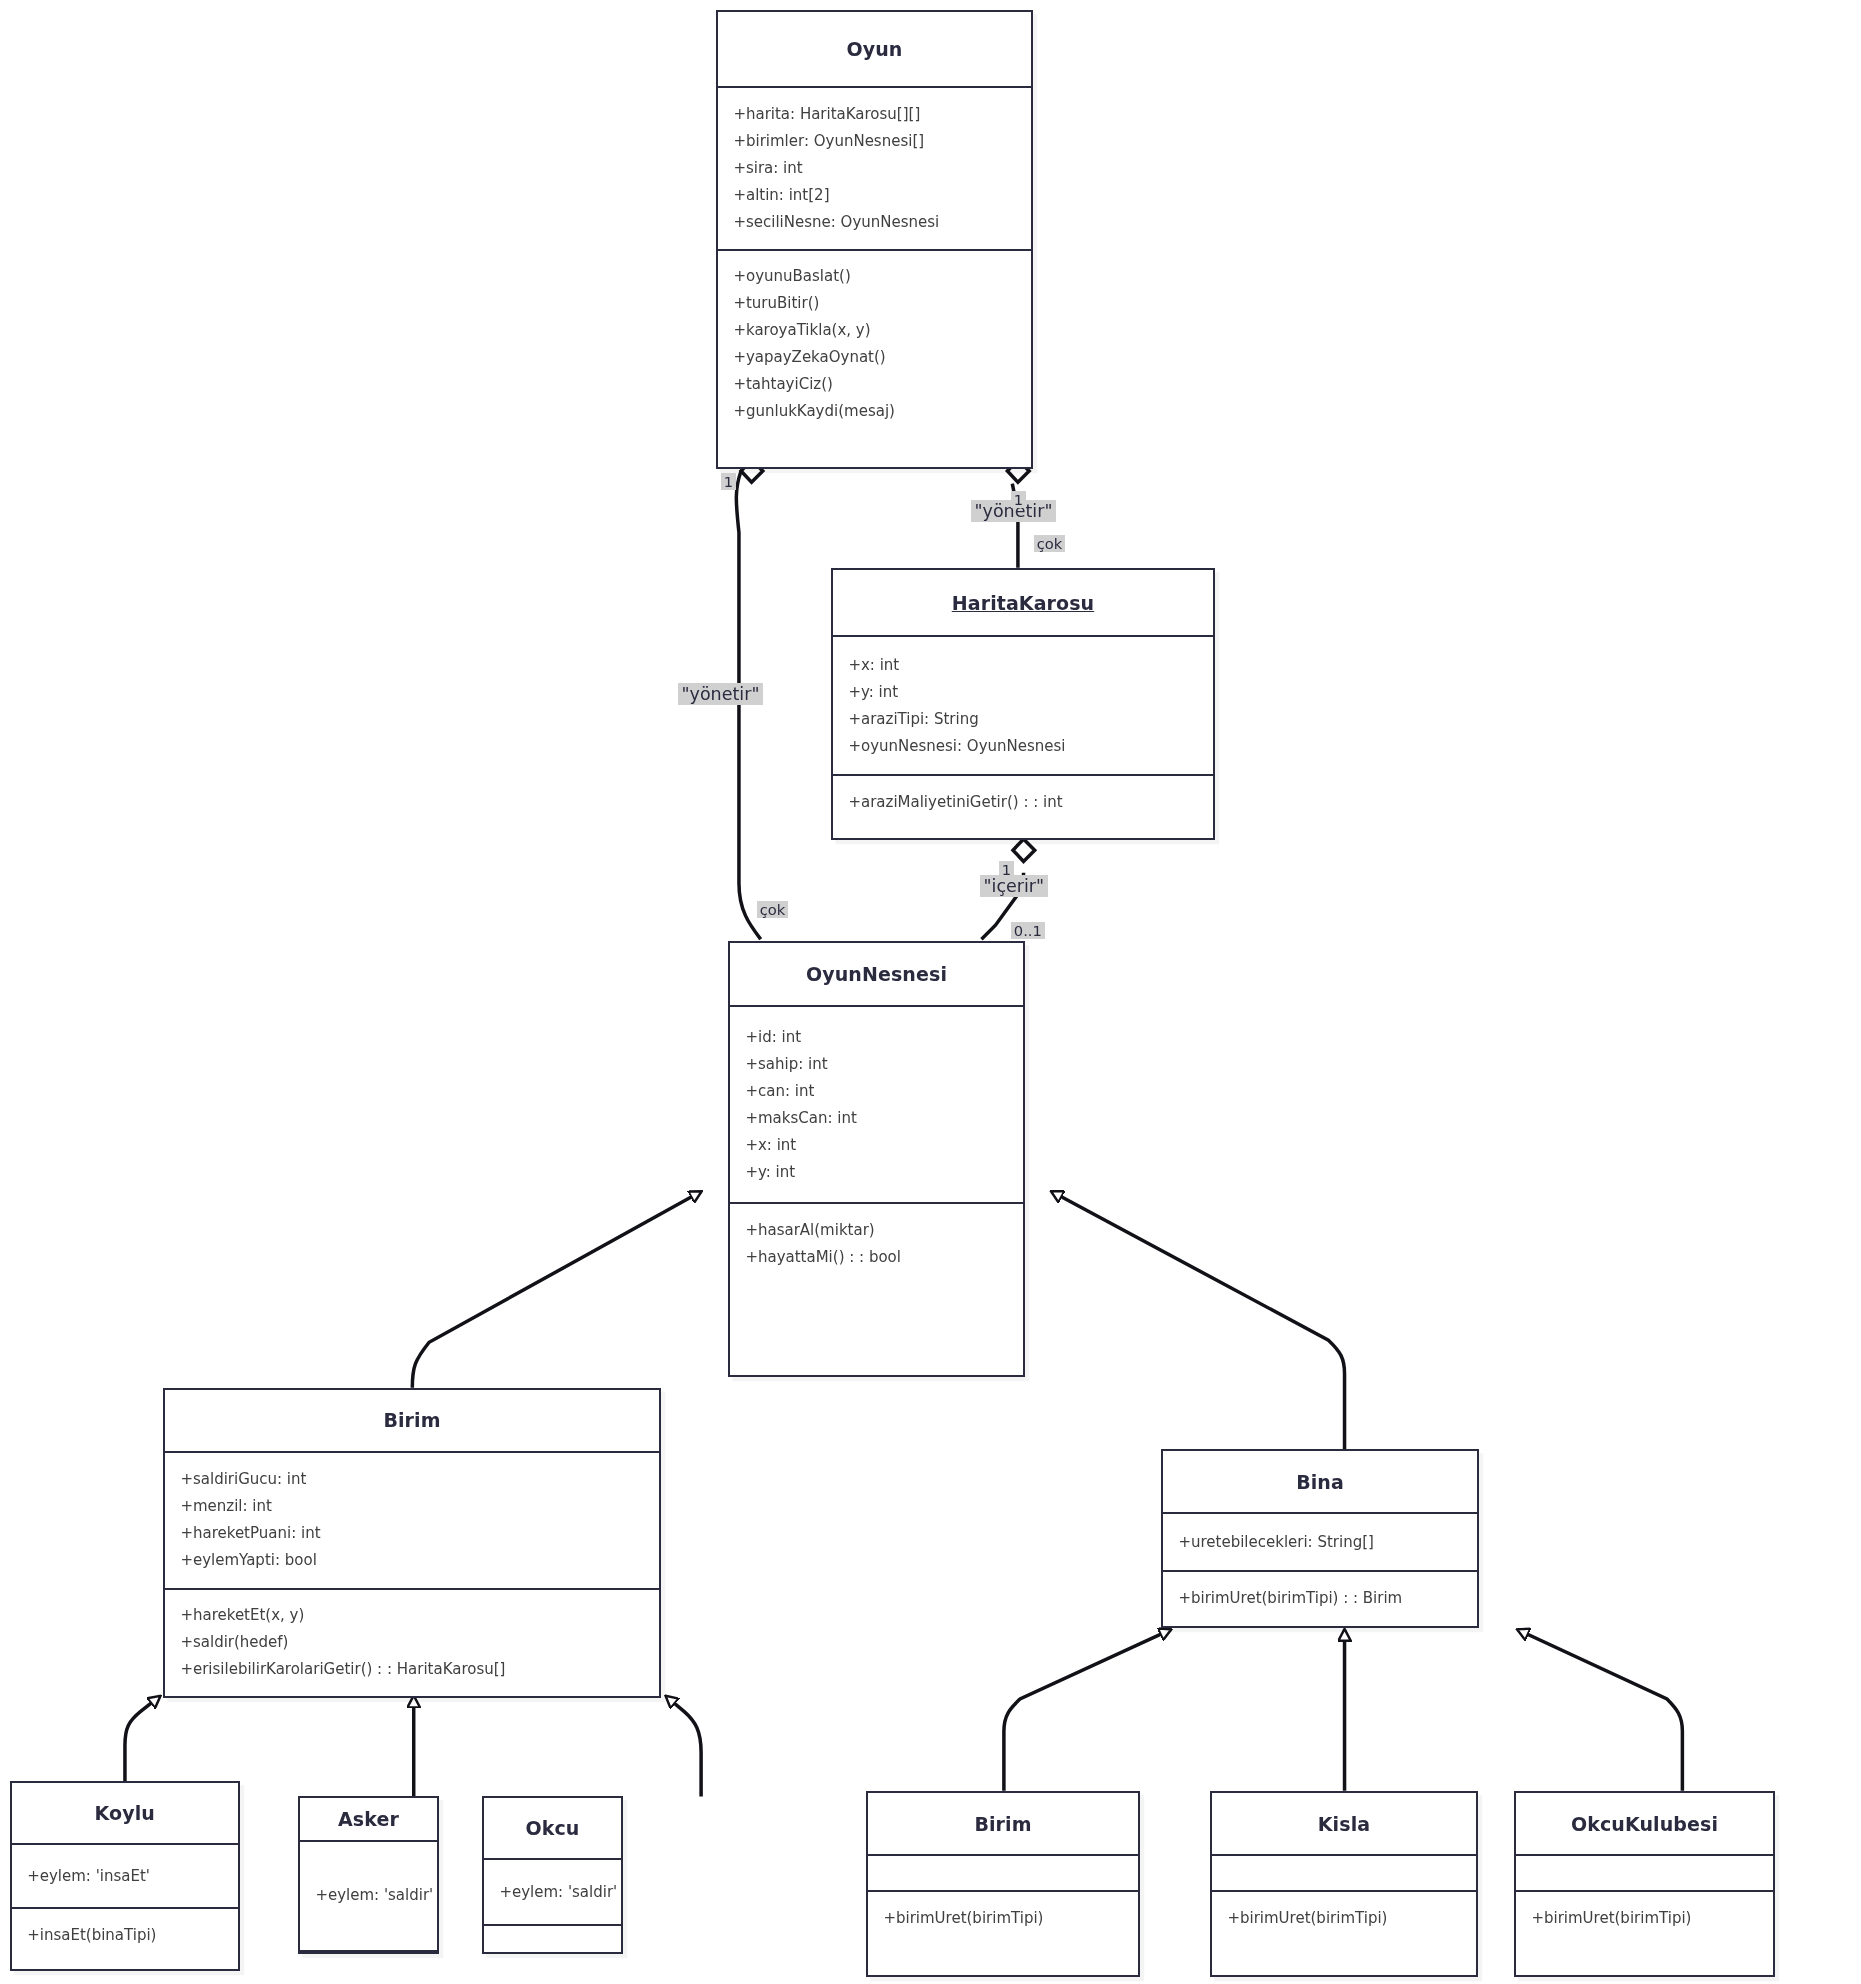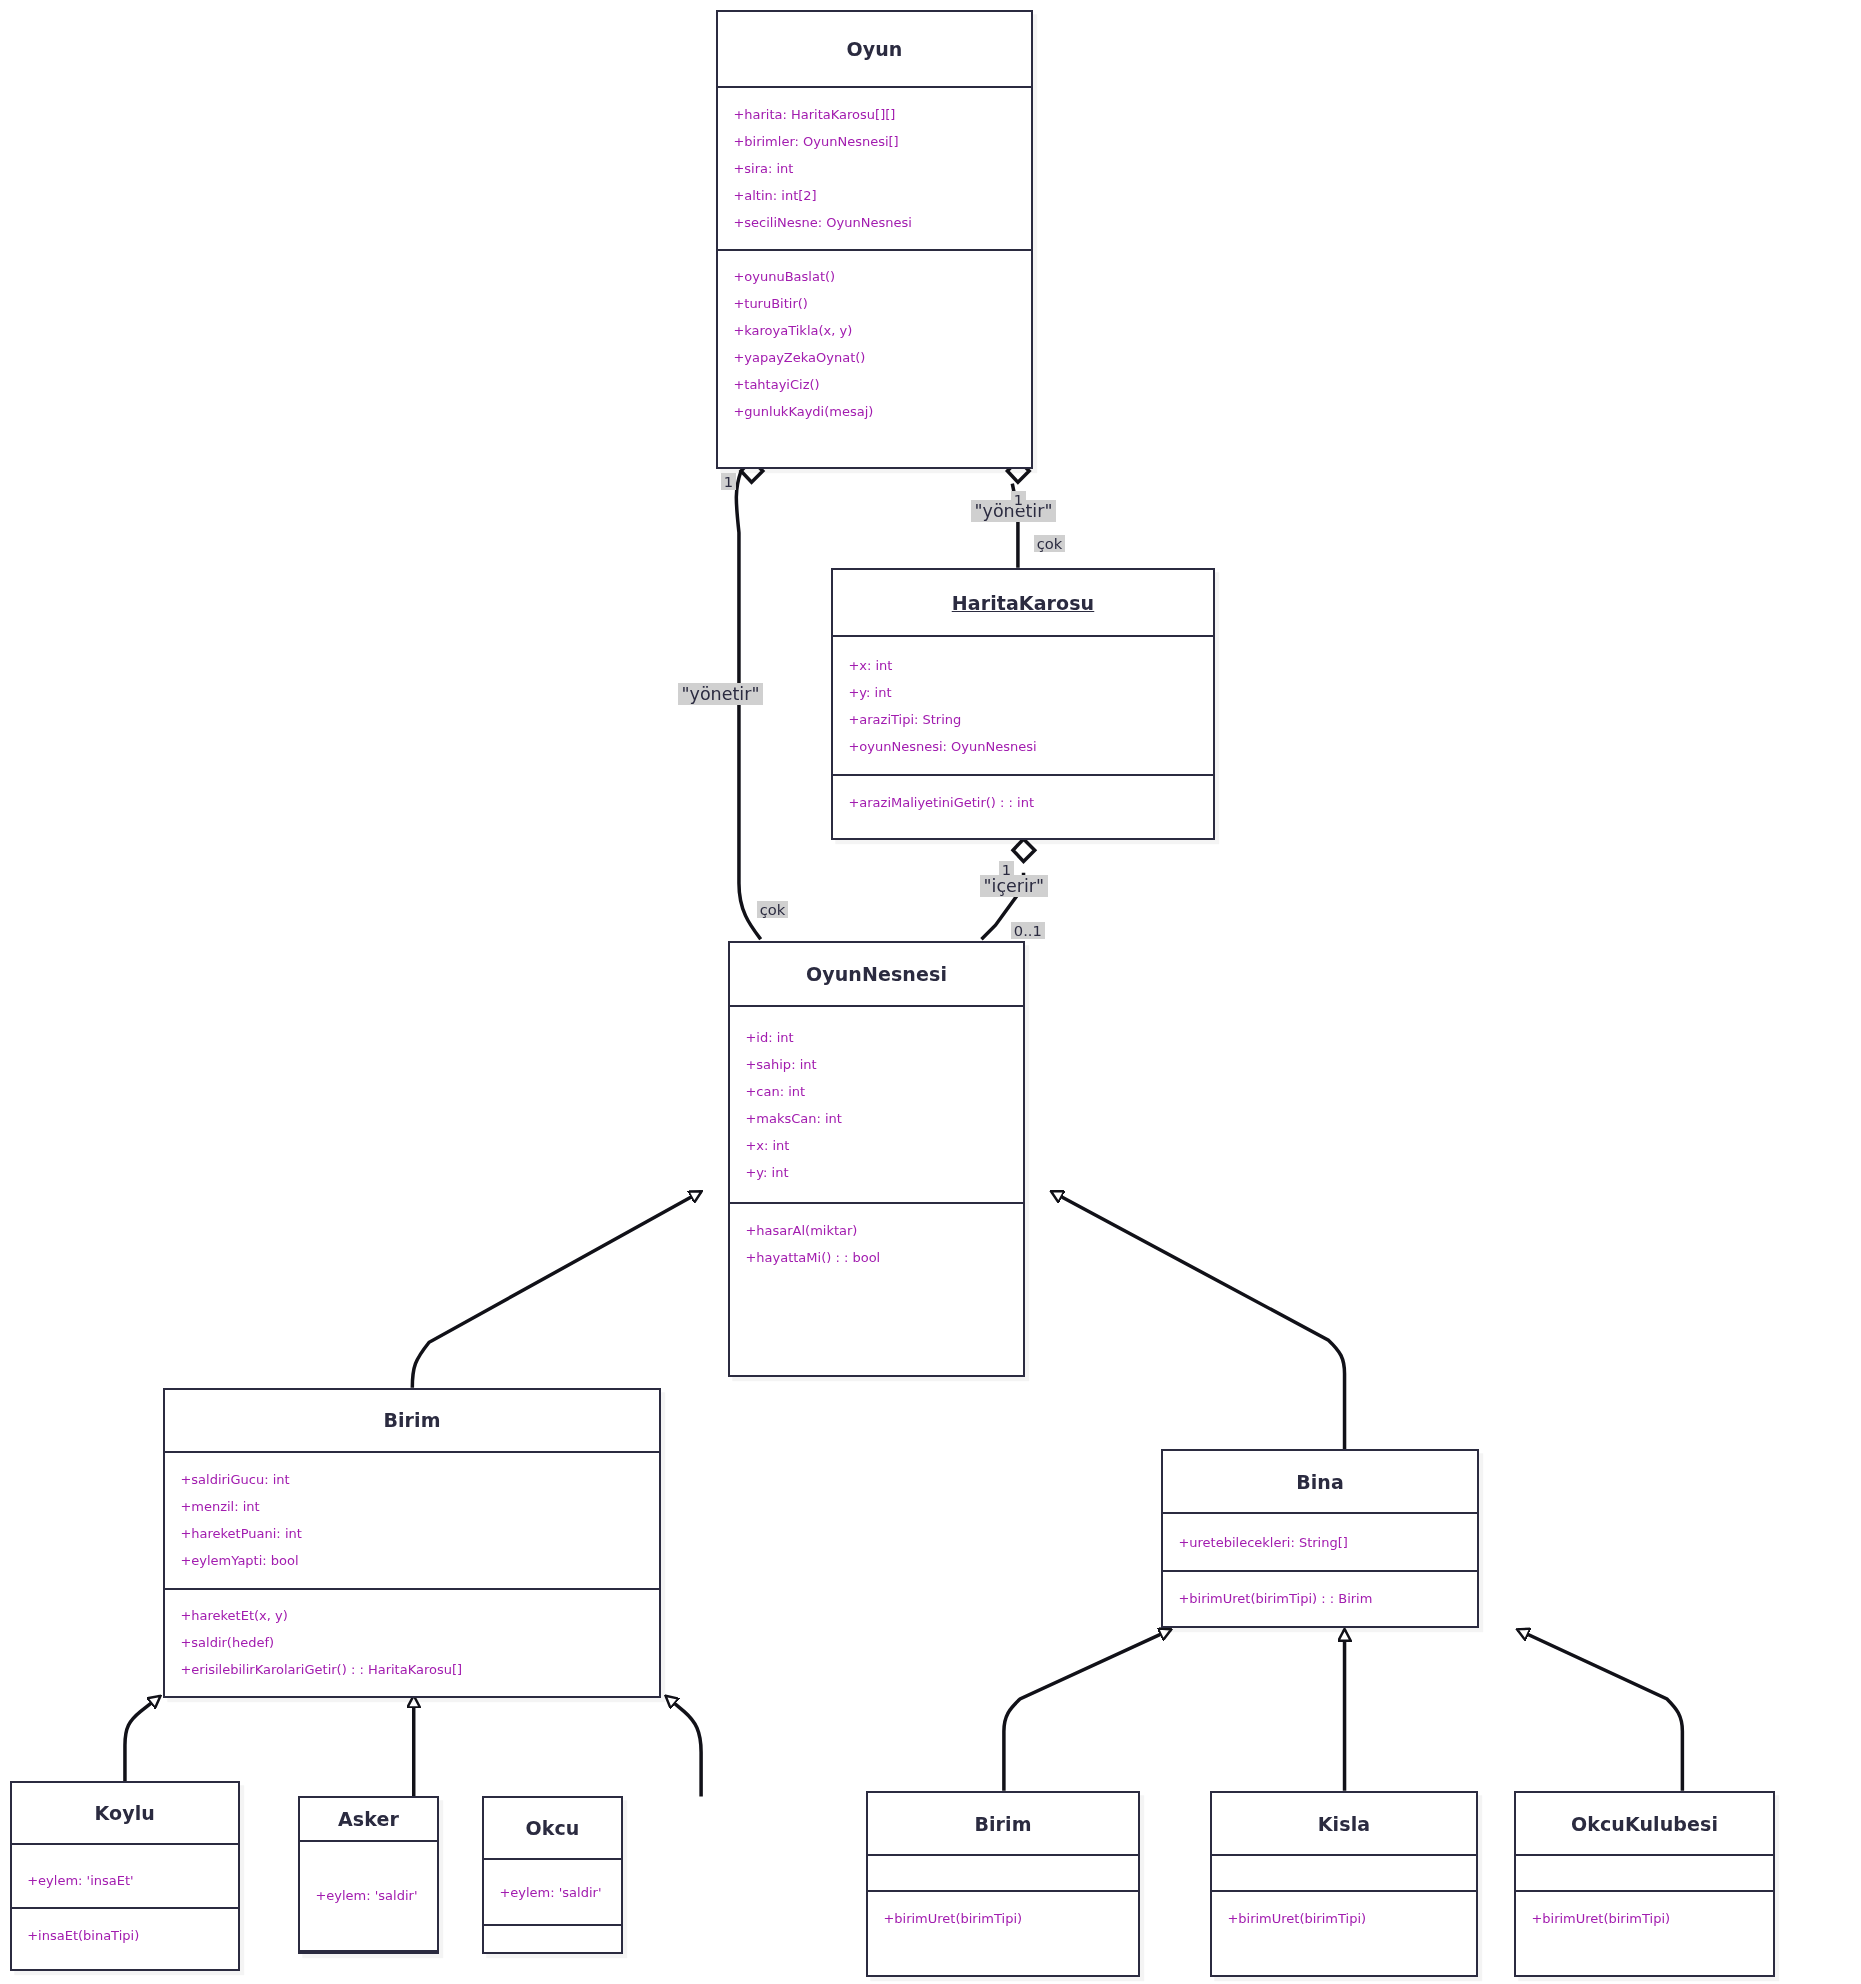--- a/index.html
+++ b/index.html
@@ -52,23 +52,23 @@
     flex-direction: column;
     justify-content: center;
   }
   .cls-compartment + .cls-compartment {
     border-top: 2.8px solid #2b2b40;
   }
   .cls-compartment.empty {
     padding: 0;
   }
   .member {
-    font-size: 13px;
+    font-size: 15px;
     line-height: 27px;
-    color: #a21caf;
+    color: #404040;
     white-space: nowrap;
   }
   .edge-label {
     position: absolute;
     background: #d0d0d0;
     color: #2b2b40;
     font-size: 17.5px;
     line-height: 21px;
     padding: 0.7px 3.5px;
     white-space: nowrap;
@@ -197,21 +197,21 @@
     <div class="cls-compartment" style="height:56px;">
       <div class="member">+uretebilecekleri: String[]</div>
     </div>
     <div class="cls-compartment">
       <div class="member">+birimUret(birimTipi) : : Birim</div>
     </div>
   </div>
 
   <div class="uml-class" style="left:9.8px; top:1781px; width:230px; height:190px;">
     <div class="cls-title" style="height:62px;">Koylu</div>
-    <div class="cls-compartment" style="height:62px;justify-content:flex-end;">
+    <div class="cls-compartment" style="height:62px;">
       <div class="member">+eylem: 'insaEt'</div>
     </div>
     <div class="cls-compartment">
       <div class="member">+insaEt(binaTipi)</div>
     </div>
   </div>
 
   <div class="uml-class" style="left:298px; top:1796px; width:141px; height:158px;gap:28px;">
     <div class="cls-title" style="height:62px;">Asker</div>
     <div class="cls-compartment" style="height:64px;">

